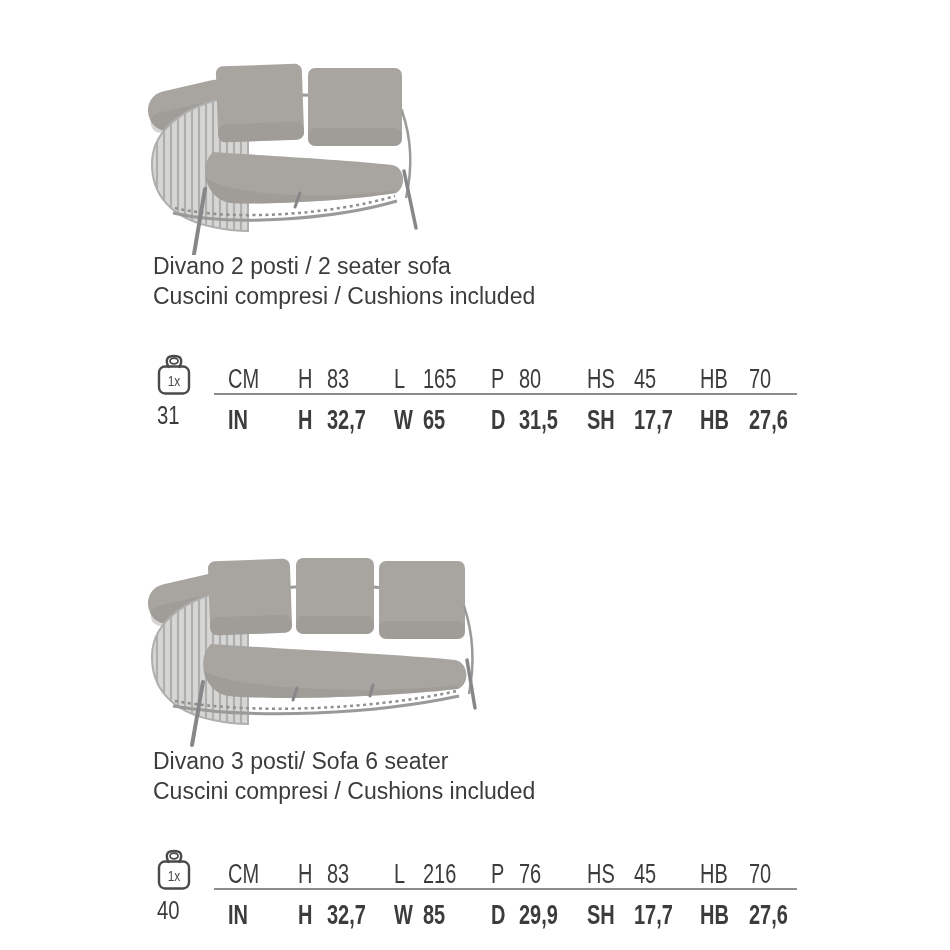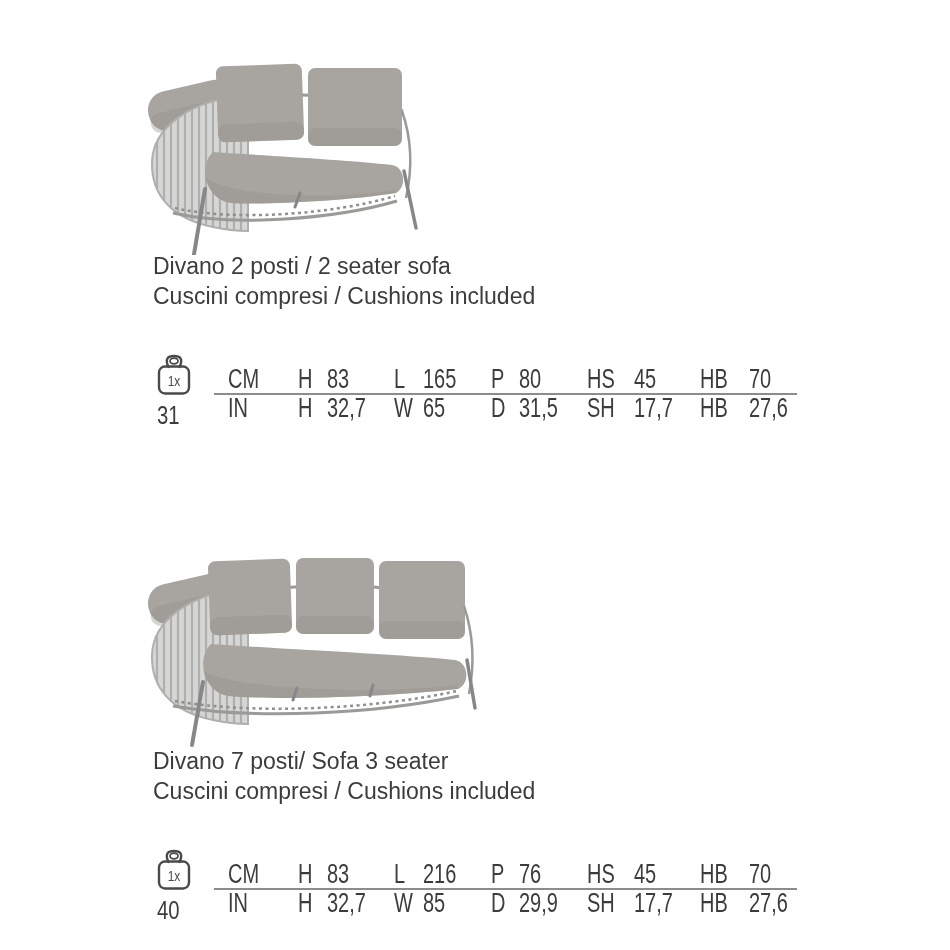--- a/index.html
+++ b/index.html
@@ -26,21 +26,21 @@
 
   .spec-table{position:absolute;left:155px;width:660px;height:90px;}
   .weight-icon{position:absolute;left:0;top:2px;width:38px;height:42px;}
   .weight-num{
     position:absolute;left:2px;top:48px;font-size:26px;line-height:30px;
     display:inline-block;transform:scaleX(0.78);transform-origin:0 0;color:var(--text);
   }
   .spec-divider{position:absolute;left:59px;top:41px;width:583px;height:2px;background:var(--divider);}
   .spec-row{position:absolute;left:63px;width:600px;height:30px;}
   .spec-row.row1{top:12px;}
-  .spec-row.row2{top:41px;}
+  .spec-row.row2{top:53px;font-weight:bold;}
   .cell{
     position:absolute;top:0;display:inline-block;white-space:nowrap;
     font-size:27px;line-height:30px;color:var(--text);
     transform:scaleX(0.74);transform-origin:0 0;
   }
   .c-unit{left:10px;}
   .c-l1{left:80px;}  .c-v1{left:109px;}
   .c-l2{left:176px;} .c-v2{left:205px;}
   .c-l3{left:273px;} .c-v3{left:301px;}
   .c-l4{left:369px;} .c-v4{left:416px;}
@@ -198,21 +198,21 @@
       <path class="frame" d="M28,158 C110,172 230,166 314,148" stroke-width="3"></path>
       <path class="lace" d="M30,153 C110,167 230,161 312,143" stroke-width="2.5" stroke-dasharray="3 3.5"></path>
       <path class="leg" d="M58,134 L47,197" stroke-width="4"></path>
       <path class="leg" d="M152,140 L148,152" stroke-width="3"></path>
       <path class="leg" d="M228,137 L225,148" stroke-width="3"></path>
       <path class="leg" d="M322,112 L330,160" stroke-width="3.5"></path>
     </svg>
   </div>
 
   <div class="title-block" style="top:746px;">
-    <div>Divano 7 posti/ Sofa 3 seater</div>
+    <div>Divano 3 posti/ Sofa 6 seater</div>
     <div>Cuscini compresi / Cushions included</div>
   </div>
 
   <div class="spec-table" style="top:847px;">
     <svg class="weight-icon" viewBox="0 0 38 42">
       <rect x="4" y="12.5" width="30" height="27" rx="6" class="wicon-line" stroke-width="2.4"></rect>
       <path d="M13.5,13 C9.5,4.5 13,2 19,2 C25,2 28.5,4.5 24.5,13" class="wicon-line" stroke-width="2.4" stroke-linecap="round"></path>
       <ellipse cx="19" cy="7" rx="4" ry="2.8" fill="#ffffff" class="wicon-line" stroke-width="1.8"></ellipse>
       <text class="wicon-text" text-anchor="middle" transform="translate(19,32) scale(0.8,1)">1x</text>
     </svg>

